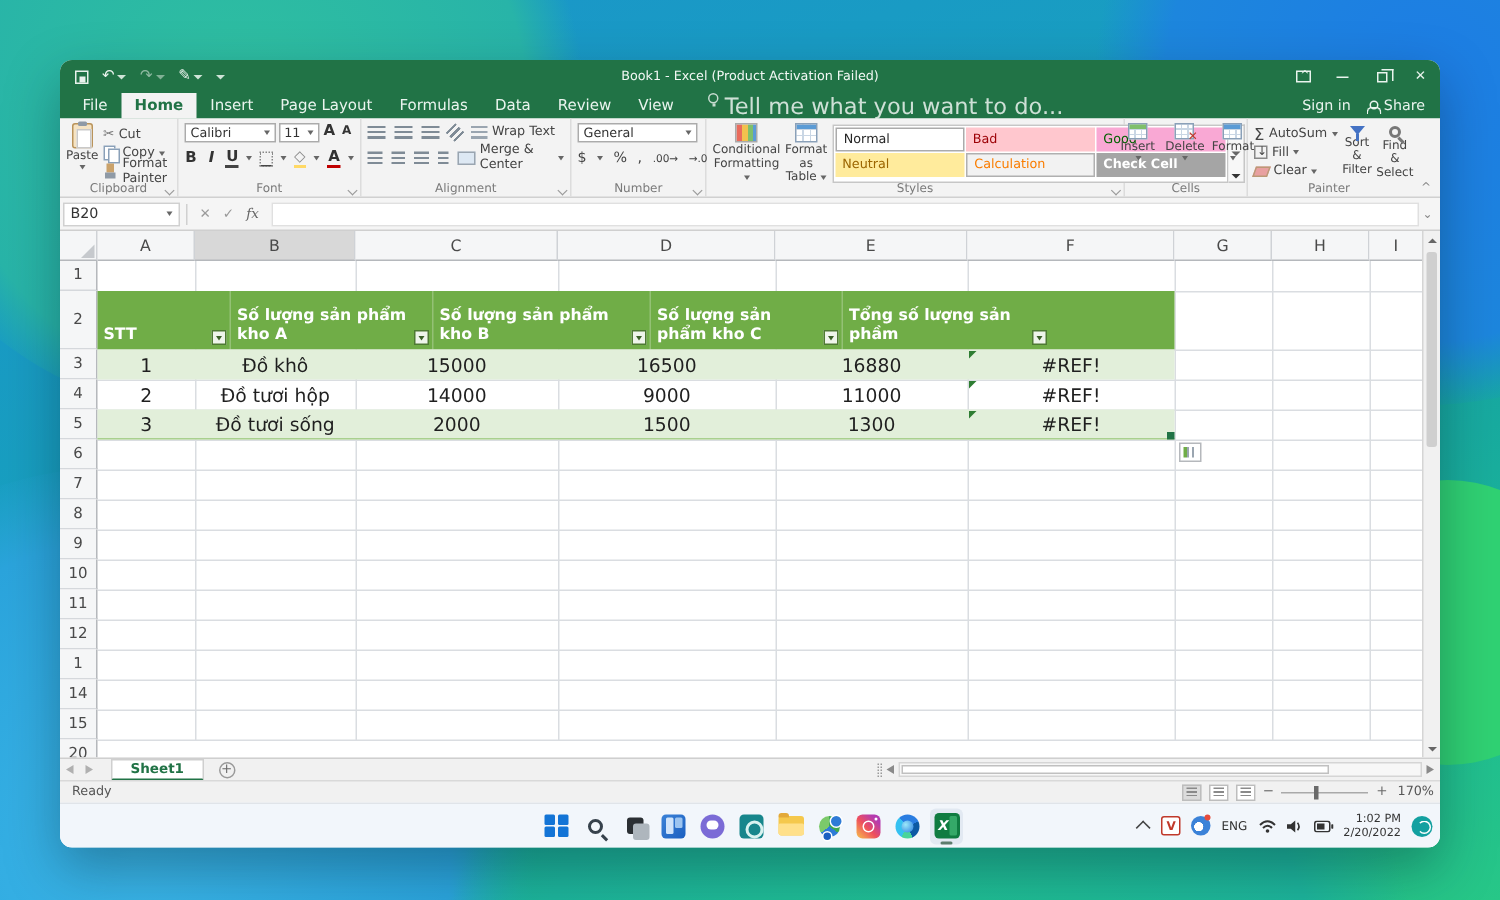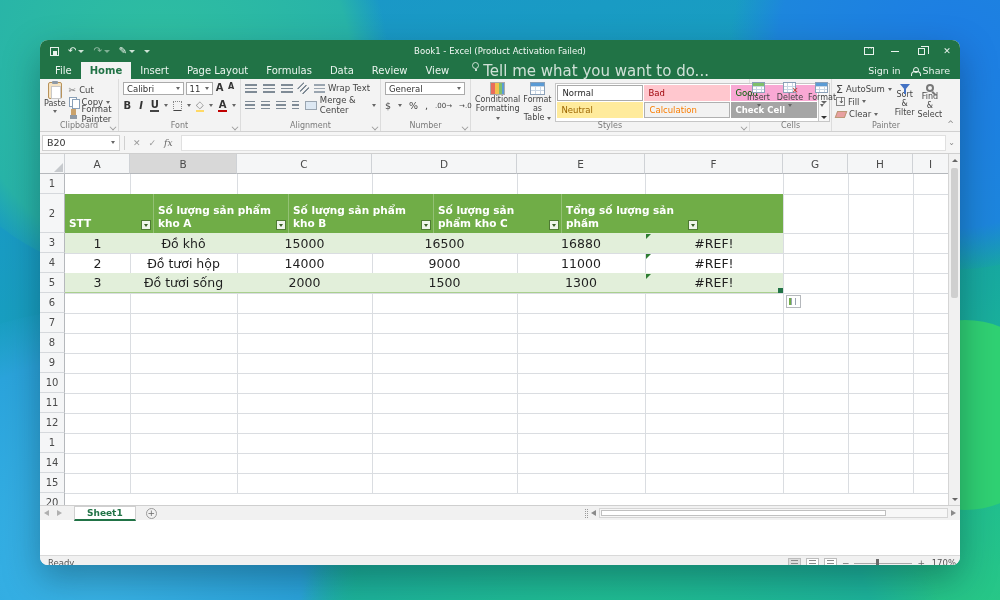--- a/index.html
+++ b/index.html
@@ -155,21 +155,21 @@
   .addsheet { width:11px; height:11px; border:1px solid #9a9a9a; border-radius:50%; display:flex; align-items:center; justify-content:center; color:#6a6a6a; font-size:9px; margin-left:10px; line-height:0; }
   .hscroll { position:absolute; left:545px; right:4px; top:2px; bottom:2px; display:flex; align-items:center; gap:3px; }
   .hs-handle { width:3px; height:9px; border-left:1px dotted #9a9a9a; border-right:1px dotted #9a9a9a; }
   .hs-tri { width:0; height:0; border-top:3.5px solid transparent; border-bottom:3.5px solid transparent; }
   .hs-tri.l { border-right:5px solid #8a8a8a; }
   .hs-tri.r { border-left:5px solid #8a8a8a; }
   .hs-track { flex:1; height:10px; background:#f7f7f7; border:1px solid #d5d5d5; position:relative; }
   .hs-thumb { position:absolute; left:1px; top:1px; bottom:1px; width:82%; background:#fff; border:1px solid #c0c0c0; }
 
   
-  .statusbar { height:15px; background:#f1f1f1; border-top:1px solid #d9d9d9; display:flex; align-items:center; font-size:8.5px; color:#555; position:relative;margin-top:35px; }
+  .statusbar { height:15px; background:#f1f1f1; border-top:1px solid #d9d9d9; display:flex; align-items:center; font-size:8.5px; color:#555; position:relative; }
   .status-left { padding-left:8px; }
   .status-right { position:absolute; right:4px; display:flex; align-items:center; gap:5px; }
   .view-ic { width:13px; height:11px; border:1px solid #bdbdbd; background:#fff; display:flex; align-items:center; justify-content:center; }
   .view-ic.sel { background:#dcdcdc; }
   .view-ic i { width:7px; height:6px; background:repeating-linear-gradient(to bottom,#8a8a8a 0 1px,transparent 1px 2.5px); }
   .zoom-track { width:58px; height:1px; background:#a9a9a9; position:relative; }
   .zoom-thumb { position:absolute; left:22px; top:-4px; width:3px; height:9px; background:#6a6a6a; }
   .zoom-sign { font-size:9px; color:#6a6a6a; }
   .zoom-label { font-size:8.5px; color:#555; width:26px; text-align:right; }
 

